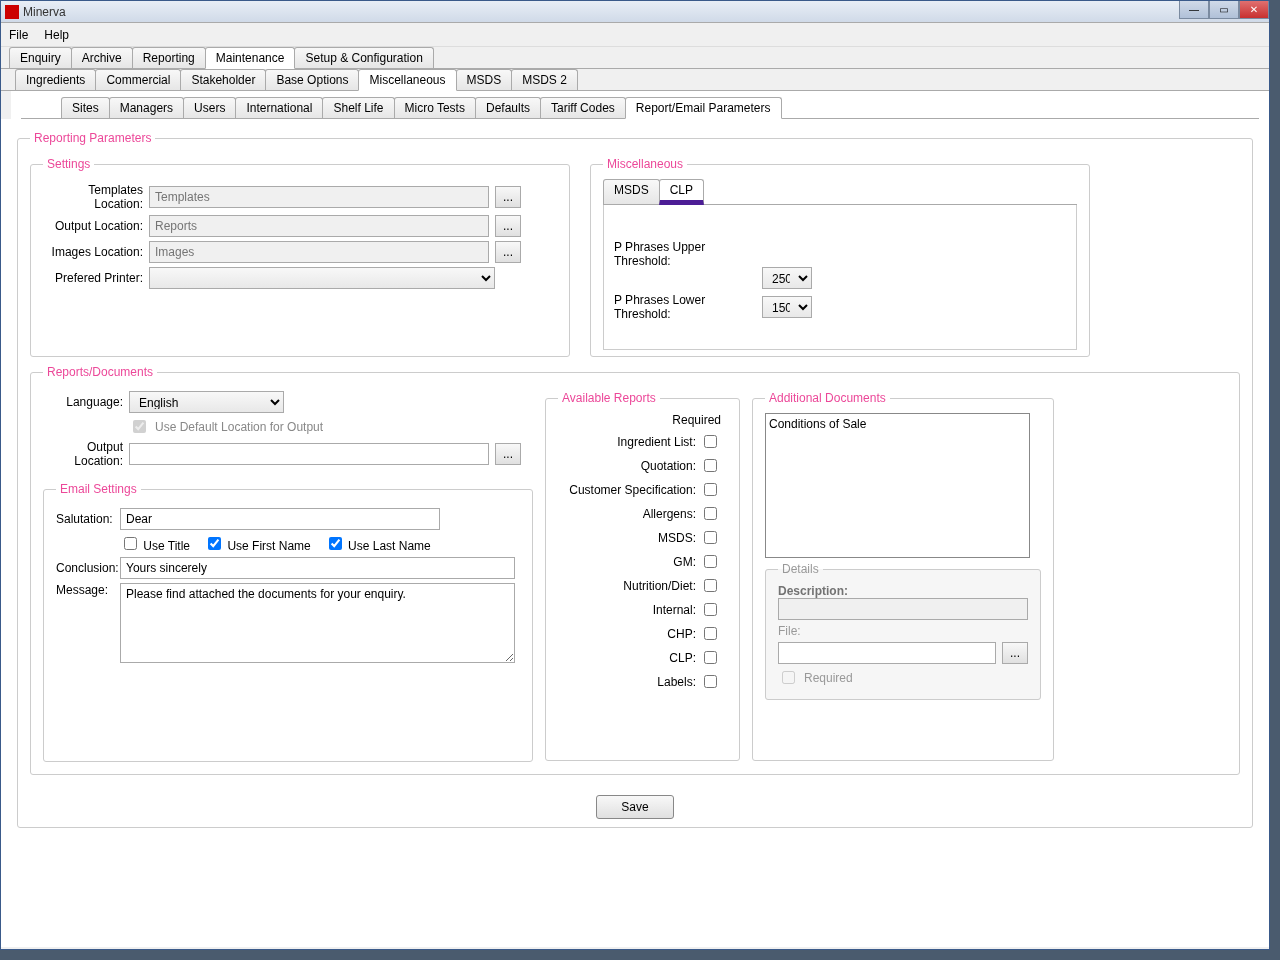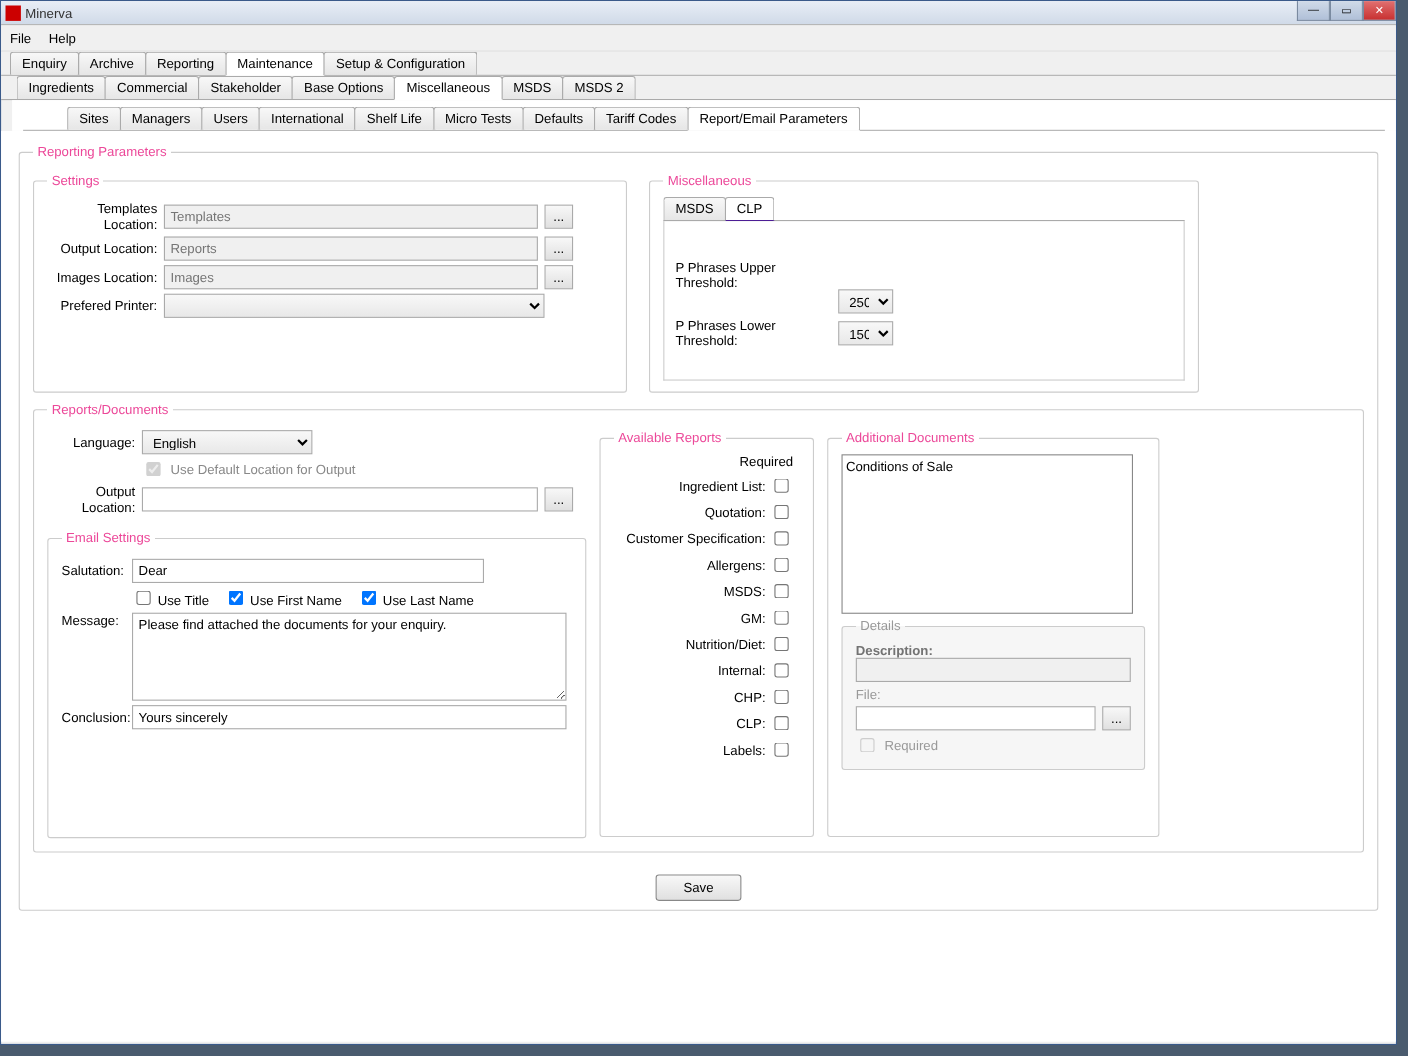--- a/index.html
+++ b/index.html
@@ -32,21 +32,21 @@
 .toprow { display: flex; gap: 20px; }
 .leftcol { width: 540px; }
 .rightcol { width: 500px; }
 .docrow { display: flex; gap: 12px; align-items: flex-start; }
 .chkrow { display: flex; align-items: center; gap: 4px; margin: 5px 0; }
 .chkrow .clbl { width: 138px; text-align: right; }
 .listbox { border: 1px solid #888; background: #fff; height: 145px; width: 265px; padding: 3px; }
 .details { background: #f6f6f6; }
 .smalltabs { display: flex; border-bottom: 1px solid #aaa; }
 .smalltab { padding: 3px 10px; border: 1px solid #aaa; border-bottom: none; background: linear-gradient(to bottom,#f8f8f8,#e6e6e6); border-radius: 3px 3px 0 0; margin-right: -1px; }
-.smalltab.active { background: #fff; position: relative; margin-bottom: -1px; border-bottom: 1px solid #4c1d95; }
+.smalltab.active { background: #fff; position: relative; margin-bottom: -1px; border-bottom: 5px solid #4c1d95; }
 .miscbody { border: 1px solid #ccc; border-top: none; padding: 10px; height: 145px; }
 </style>
 </head>
 <body>
 
 <div class="window">
   <div class="titlebar">
     <div class="icon"></div>
     <span class="title">Minerva</span>
     <div class="winbtns">
@@ -161,27 +161,27 @@
               <legend>Email Settings</legend>
               <div class="row">
                 <span style="width:58px;">Salutation:</span>
                 <input type="text" style="width: 320px;" value="Dear">
               </div>
               <div class="row" style="margin-left:64px; gap:14px;">
                 <label><input type="checkbox" style=""> <span>Use Title</span></label>
                 <label><input type="checkbox" checked="" style=""> <span>Use First Name</span></label>
                 <label><input type="checkbox" checked="" style=""> <span>Use Last Name</span></label>
               </div>
+              <div class="row">
+                <span style="width:58px;">Conclusion:</span>
+                <input type="text" style="width: 395px;" value="Yours sincerely">
+              </div>
               <div class="row" style="align-items:flex-start;">
                 <span style="width:58px;">Message:</span>
                 <textarea style="width: 395px; height: 80px;">Please find attached the documents for your enquiry.</textarea>
-              </div>
-              <div class="row">
-                <span style="width:58px;">Conclusion:</span>
-                <input type="text" style="width: 395px;" value="Yours sincerely">
               </div>
             </fieldset>
           </div>
 
           <fieldset style="width:195px; height:370px;">
             <legend>Available Reports</legend>
             <div style="text-align:right; padding-right:6px;">Required</div>
             <div class="chkrow">
                 <span class="clbl">Ingredient List:</span>
                 <input type="checkbox" style="">

